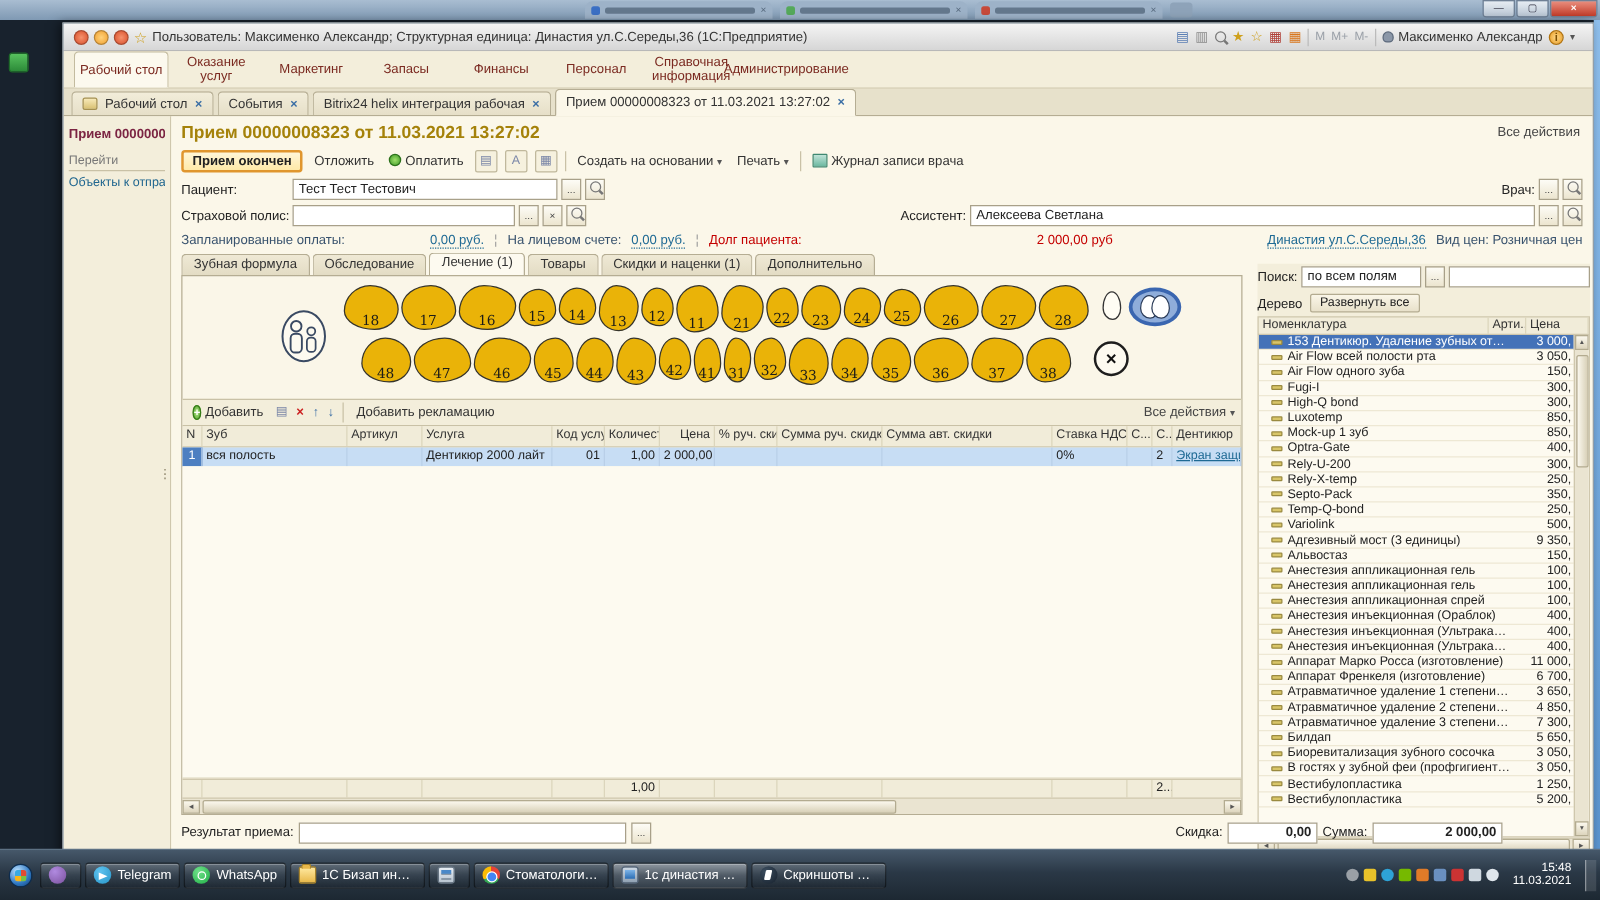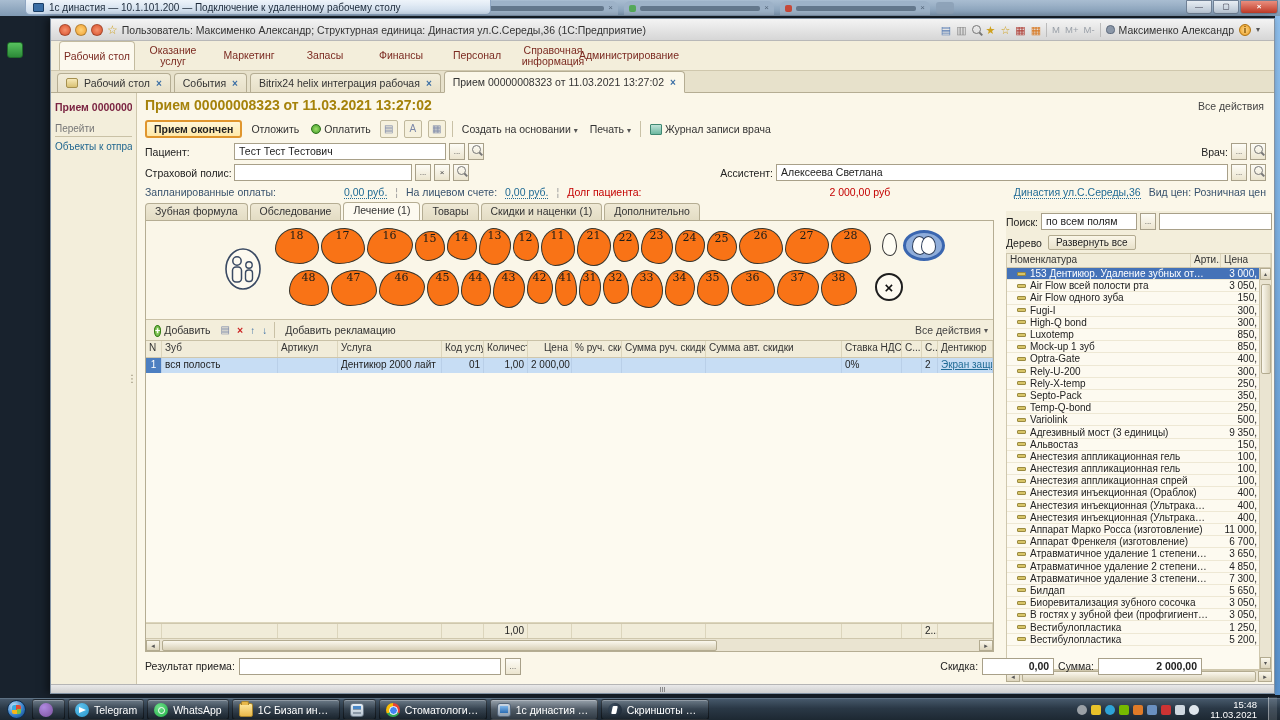--- a/index.html
+++ b/index.html
@@ -96,21 +96,21 @@
   .tabstrip{display:flex;gap:2px;align-items:flex-end;height:19px}
   .ttab{height:17px;padding:1px 9px;background:linear-gradient(#efe9d5,#e3dcc4);border:1px solid #b5ad93;border-bottom:none;border-radius:4px 4px 0 0;font-size:10.5px;color:#333;white-space:nowrap}
   .ttab.active{height:19px;background:#fdfaf0;margin-bottom:-1px}
   .panel{border:1px solid #b5ad93;background:#faf6e8;height:432px;position:relative;display:flex;flex-direction:column}
 
   .dental{height:98px;position:relative;flex:none}
   .people{position:absolute;left:78px;top:26px}
   .teethrow{position:absolute;left:124px;right:118px;display:flex;justify-content:center;gap:2px}
   .teethrow.up{top:7px}
   .teethrow.low{top:49px}
-  .tooth{height:36px;background:#f97316;border:1.6px solid #35342c;display:flex;align-items:flex-start;justify-content:center;font-family:"DejaVu Serif",serif;font-size:11px;color:#1c1c18;border-radius:48% 52% 44% 56%/58% 54% 46% 42%;flex:none}
+  .tooth{height:36px;background:#eab308;border:1.6px solid #35342c;display:flex;align-items:flex-end;justify-content:center;font-family:"DejaVu Serif",serif;font-size:11px;color:#1c1c18;border-radius:48% 52% 44% 56%/58% 54% 46% 42%;flex:none}
   .tooth:nth-of-type(even){border-radius:54% 46% 58% 42%/50% 58% 42% 50%}
   .tooth:nth-of-type(3n){border-radius:44% 56% 50% 50%/60% 46% 54% 40%}
   .up div:nth-of-type(1){width:44px}.up div:nth-of-type(2){width:44px}.up div:nth-of-type(3){width:46px}
   .up div:nth-of-type(4){width:30px;height:30px;margin-top:3px}.up div:nth-of-type(5){width:30px;height:30px;margin-top:2px}
   .up div:nth-of-type(6){width:32px;height:37px}.up div:nth-of-type(7){width:26px;height:31px;margin-top:2px}
   .up div:nth-of-type(8){width:34px;height:38px}.up div:nth-of-type(9){width:34px;height:38px}
   .up div:nth-of-type(10){width:26px;height:32px;margin-top:2px}.up div:nth-of-type(11){width:32px}
   .up div:nth-of-type(12){width:30px;height:32px;margin-top:2px}.up div:nth-of-type(13){width:30px;height:30px;margin-top:3px}
   .up div:nth-of-type(14){width:44px}.up div:nth-of-type(15){width:44px}.up div:nth-of-type(16){width:40px}
   .low div:nth-of-type(1){width:40px}.low div:nth-of-type(2){width:46px}.low div:nth-of-type(3){width:46px}
@@ -187,21 +187,21 @@
 
   
   .bottomrow{position:absolute;left:8px;right:72px;bottom:8px;height:20px;display:flex;align-items:center;gap:4px;z-index:30}
   .res-input{width:262px}
   .sum-input{font-weight:bold;text-align:right}
 
   .statusbar{height:9px;background:linear-gradient(#e9e9e9,#cfcfcf);border-top:1px solid #b5b5b5;display:flex;justify-content:center;align-items:center;gap:1px;flex:none}
   .statusbar i{width:1px;height:5px;background:#8a8a8a;display:block}
 
   
-  .taskbar{position:absolute;left:0;right:0;bottom:0;height:22px;background:linear-gradient(#46586a,#2a3846 45%,#1d2832);border-top:1px solid #5d7183;display:flex;align-items:center;gap:3px;padding:10px 3px;z-index:50}
+  .taskbar{position:absolute;left:0;right:0;bottom:0;height:41px;background:linear-gradient(#46586a,#2a3846 45%,#1d2832);border-top:1px solid #5d7183;display:flex;align-items:center;gap:3px;padding:10px 3px;z-index:50}
   .orb{width:26px;height:22px;display:flex;align-items:center;justify-content:center}
   .orb i{width:19px;height:19px;border-radius:50%;background:radial-gradient(circle at 35% 30%,#bfe3ff,#2f78c2 60%,#123e70);border:1px solid #0d2c4e;position:relative;display:block}
   .orb i:after{content:"";position:absolute;left:4px;top:4px;width:9px;height:9px;background:conic-gradient(#e14b32 0 25%,#7ac143 0 50%,#f8b517 0 75%,#39a9e0 0);border-radius:2px}
   .task-btn{height:21px;border-radius:3px;border:1px solid rgba(0,0,0,.45);background:linear-gradient(rgba(255,255,255,.22),rgba(255,255,255,.06) 50%,rgba(0,0,0,.12));box-shadow:inset 0 1px rgba(255,255,255,.25);display:flex;align-items:center;gap:5px;padding:0 6px;color:#fff;font-size:10.5px;max-width:108px;white-space:nowrap}
   .task-btn.active{background:linear-gradient(rgba(255,255,255,.45),rgba(255,255,255,.18) 50%,rgba(255,255,255,.08))}
   .task-btn .lbl{overflow:hidden;text-overflow:ellipsis}
   .ti{width:14px;height:14px;border-radius:3px;flex:none;position:relative}
   .ti.viber{background:radial-gradient(circle at 35% 30%,#b08ae0,#7b519d);border-radius:50%}
   .ti.telegram{background:radial-gradient(circle at 35% 30%,#5fc3ef,#2795c9);border-radius:50%}
   .ti.telegram:after{content:"";position:absolute;left:4px;top:4.5px;border-left:7px solid #fff;border-top:3px solid transparent;border-bottom:3px solid transparent}
@@ -244,24 +244,20 @@
           <span class="bg-txt"></span>
           <span class="bg-x">×</span>
         </div>
       <div class="bg-plus"></div>
     </div>
     <div class="win-controls">
       <div class="wc">—</div>
       <div class="wc">▢</div>
       <div class="wc close">×</div>
     </div>
-    <div class="rdp-bar">
-      <span class="rdp-ico"></span>
-      <span>1с династия — 10.1.101.200 — Подключение к удаленному рабочему столу</span>
-    </div>
   </div>
 
   <div class="desk-ico"></div>
   <div class="blue-edge"></div>
 
   <div class="app">
 
     <div class="titlebar">
       <span class="tb-circle" style="background:radial-gradient(#f5926d,#d94f2b)"></span>
       <span class="tb-circle" style="background:radial-gradient(#ffd27a,#f0a030)"></span>

